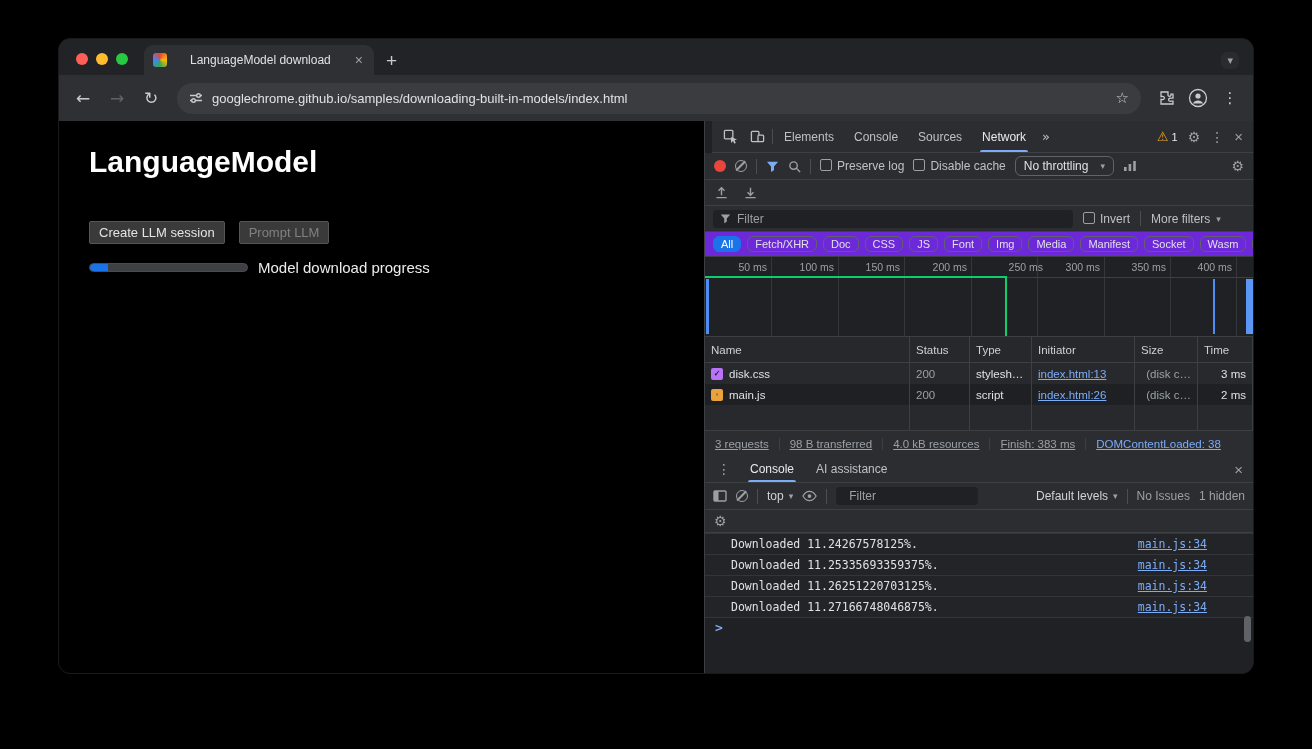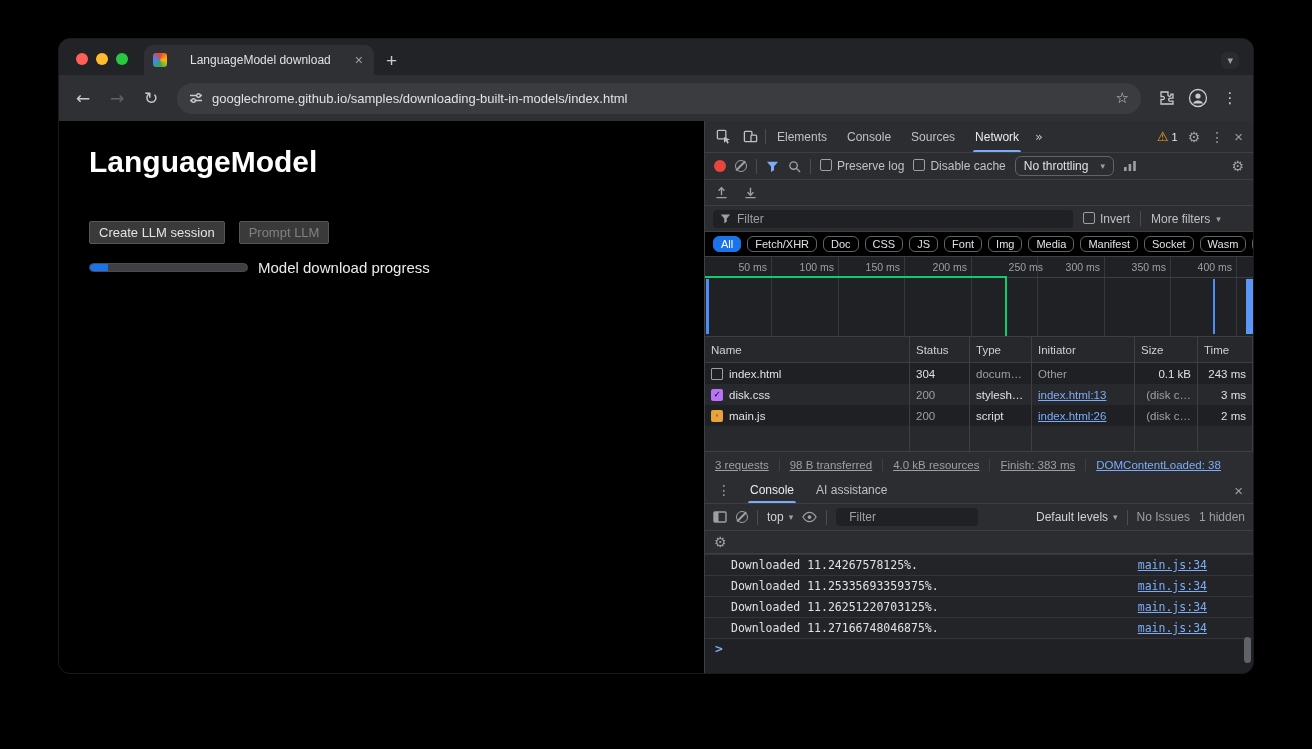--- a/index.html
+++ b/index.html
@@ -56,21 +56,21 @@
   
   .devtools { flex:1; background:#202124; border-left:1px solid #3c4043; position:relative;
               display:flex; flex-direction:column; color:#dfe1e5; font-size:12px; min-width:0; }
   .sec { flex:0 0 auto; }
   .sep { width:1px; height:15px; background:#4a4d51; flex:0 0 auto; }
   .dim { color:#9aa0a6; }
   .icon-btn { display:flex; align-items:center; justify-content:center; flex:0 0 auto; }
   .glyph { font-family:"DejaVu Sans", sans-serif; }
 
   .dt-tabbar { height:32px; background:#2c2d31; border-bottom:1px solid #3c4043;
-               display:flex; align-items:center; padding:0 6px; gap:2px; }
+               display:flex; align-items:center; padding:0 6px; gap:2px;margin-left:7px; }
   .dt-tab { height:100%; display:flex; align-items:center; padding:0 9px;
             color:#bdc1c6; position:relative; white-space:nowrap; }
   .dt-tab.active { color:#e8eaed; }
   .dt-tab.active::after { content:""; position:absolute; left:7px; right:7px; bottom:0;
                           height:2px; background:#7cacf8; border-radius:2px 2px 0 0; }
   .more-tabs { color:#bdc1c6; font-size:13px; padding:0 5px; }
   .dt-right { margin-left:auto; display:flex; align-items:center; gap:10px; padding-right:4px; }
   .warn { color:#f5a623; font-size:13px; display:flex; gap:3px; align-items:center; }
   .warn .count { color:#e8eaed; font-size:11px; }
   .gear { color:#9aa0a6; font-size:14px; }
@@ -97,21 +97,21 @@
 
   .net-filterrow { height:26px; background:#2c2d31; border-bottom:1px solid #3c4043;
                    display:flex; align-items:center; padding:0 8px; gap:10px; }
   .filter-box { width:360px; height:18px; background:#202124; border-radius:4px;
                 display:flex; align-items:center; gap:6px; padding:0 7px; }
   .filter-box input { flex:1; background:transparent; border:none; outline:none;
                       color:#dfe1e5; font-size:12px; font-family:"Liberation Sans", sans-serif; }
   .filter-box input::placeholder { color:#9aa0a6; }
   .morefilters { display:flex; align-items:center; gap:6px; color:#bdc1c6; white-space:nowrap; }
 
-  .chips-row { height:25px; background:#000000; border-bottom:1px solid #3c4043;
+  .chips-row { height:25px; background:#6d28d9; border-bottom:1px solid #3c4043;
                display:flex; align-items:center; padding:0 8px; gap:6px; overflow:hidden; }
   .chip { font-size:11px; color:#dfe1e5; border:1px solid #5f6368; border-radius:6px;
           padding:1px 7px; white-space:nowrap; }
   .chip.active { background:#1a73e8; border-color:#1a73e8; color:#fff; }
 
   .timeline { height:80px; background:#202124; border-bottom:1px solid #3c4043;
               position:relative; overflow:hidden; }
   .gridline { position:absolute; top:0; bottom:0; width:1px; background:#35373b; }
   .tl-label { position:absolute; top:4px; width:54px; text-align:right;
               font-size:10.5px; color:#9aa0a6; }
@@ -395,31 +395,20 @@
 
       <div class="net-grid net-header sec">
         <span class="hcell">Name</span>
         <span class="hcell">Status</span>
         <span class="hcell">Type</span>
         <span class="hcell">Initiator</span>
         <span class="hcell">Size</span>
         <span class="hcell">Time</span>
       </div>
 
-      <div class="net-grid net-row dark sec">
-        <span class="cell">
-            <span class="file-ic doc"></span>
-            <span>index.html</span>
-          </span>
-        <span class="cell">304</span>
-        <span class="cell dim">docum…</span>
-        <span class="cell dim">Other</span>
-        <span class="cell num">0.1 kB</span>
-        <span class="cell num">243 ms</span>
-      </div>
 
       <div class="net-grid net-row lite sec">
         <span class="cell">
             <span class="file-ic css">✓</span>
             <span>disk.css</span>
           </span>
         <span class="cell dim">200</span>
         <span class="cell">stylesh…</span>
         <span class="cell">
             <a>index.html:13</a>

